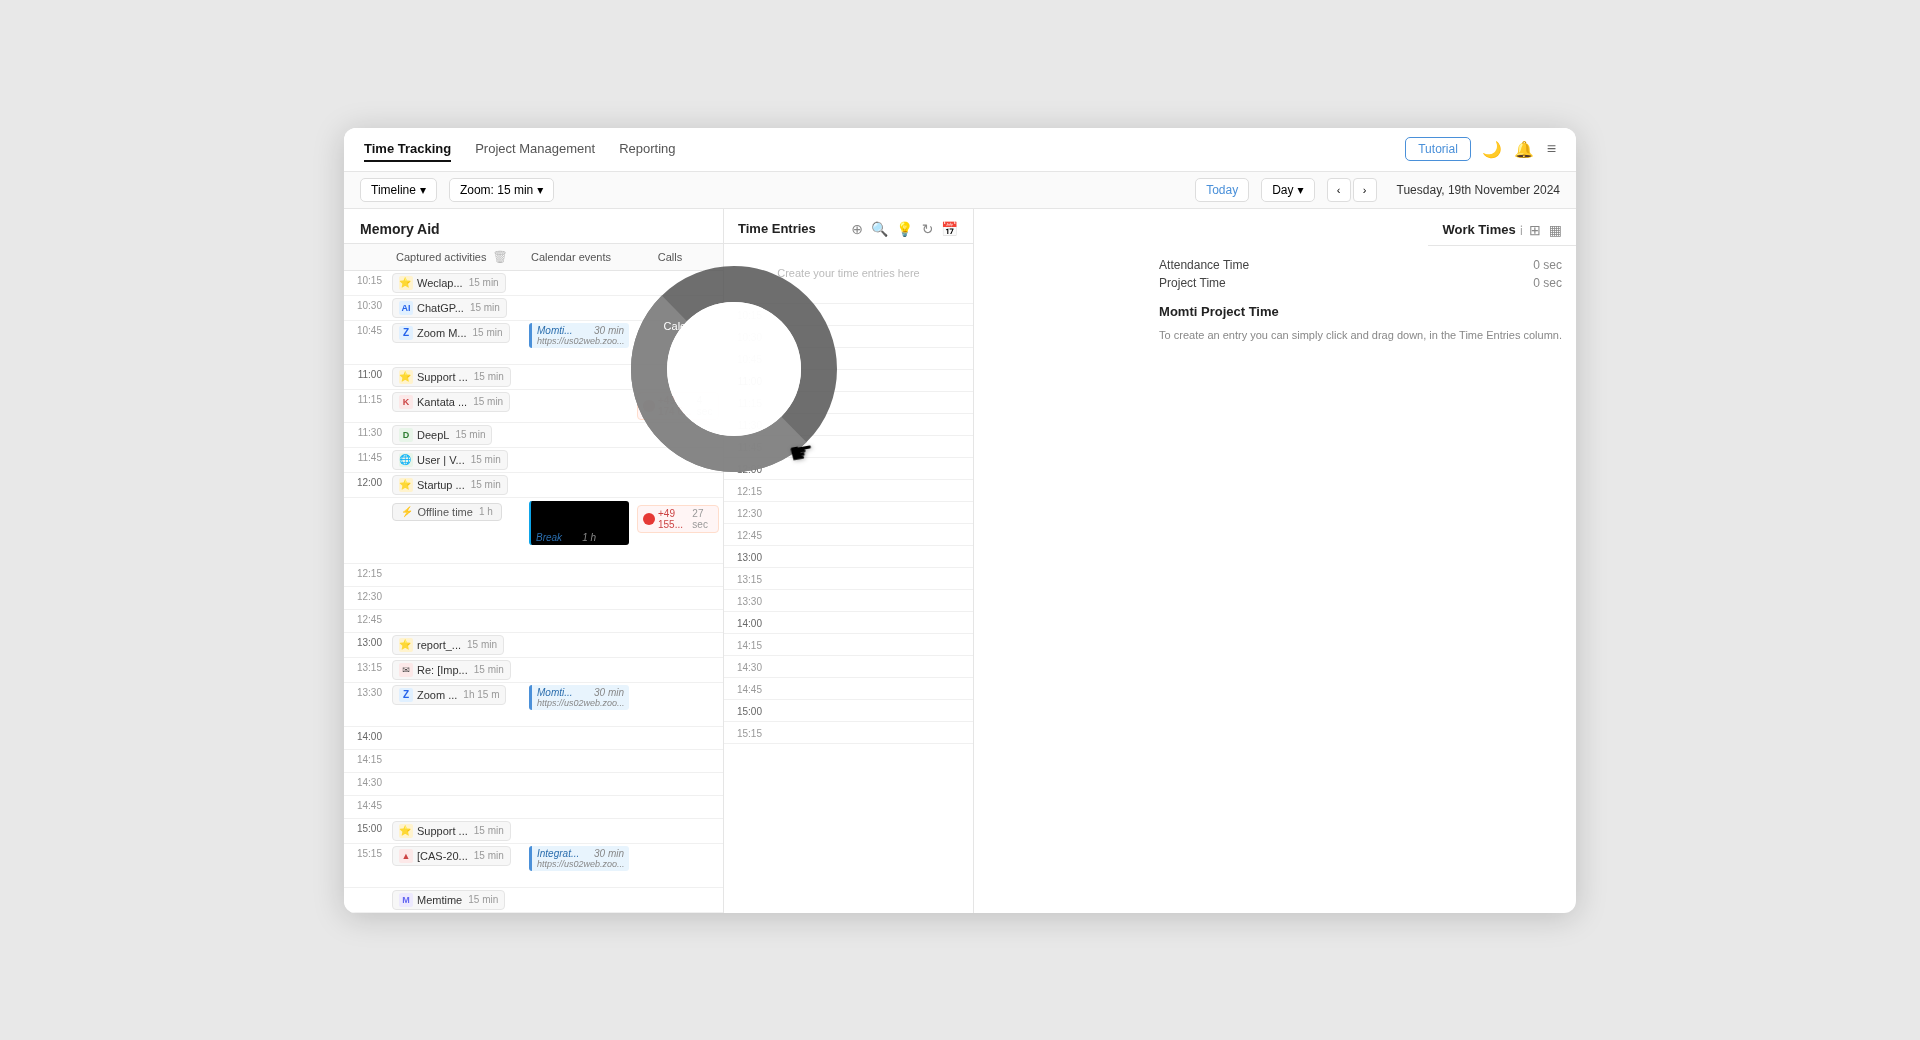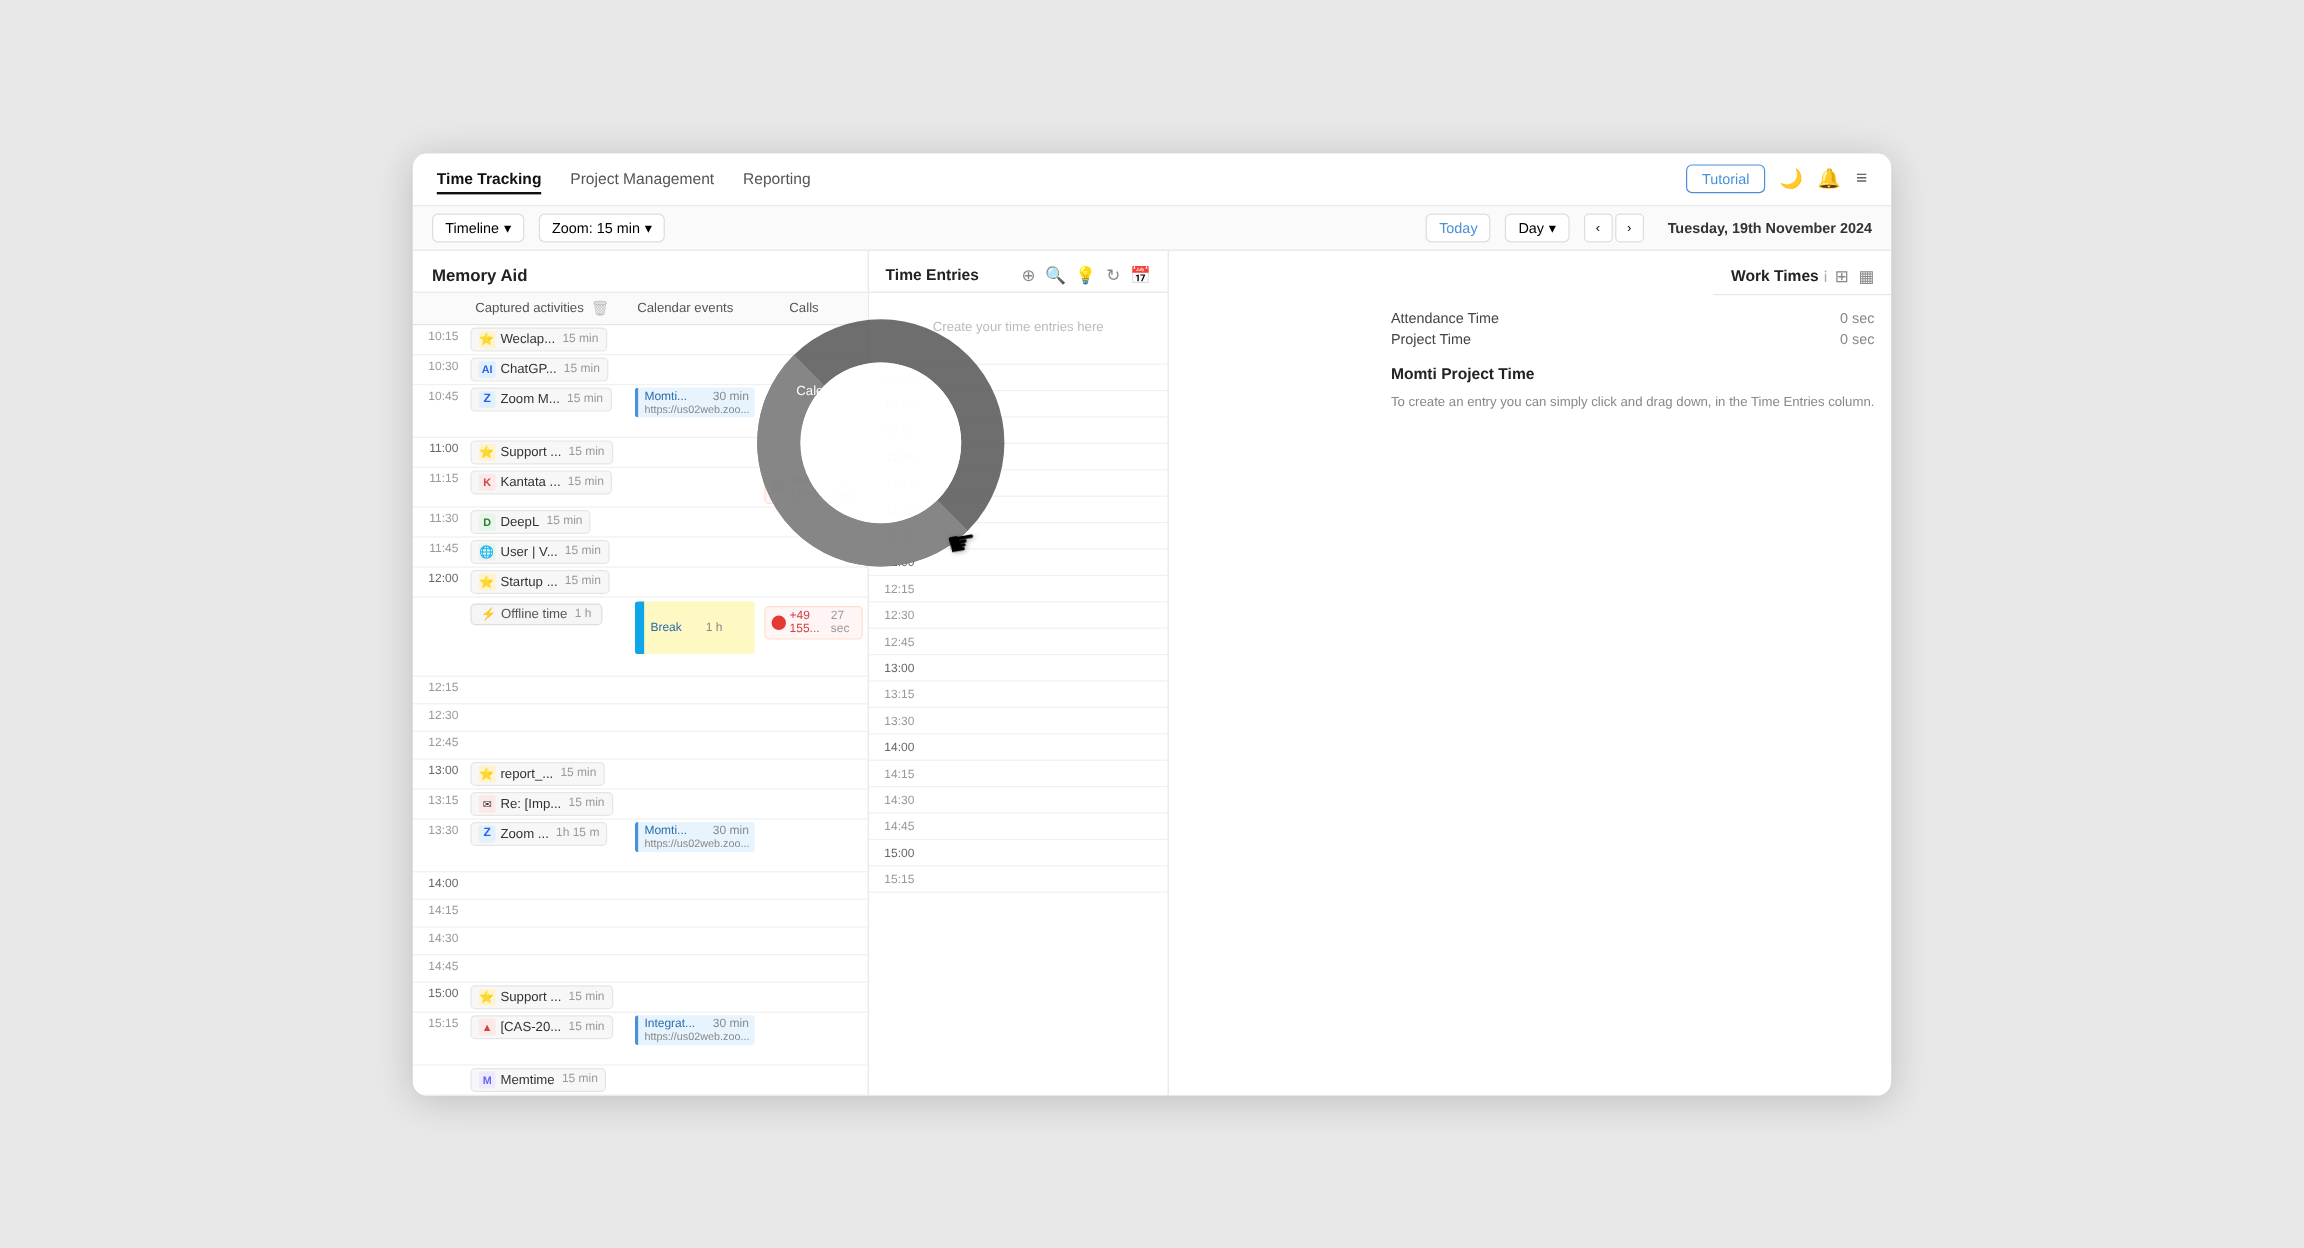--- a/index.html
+++ b/index.html
@@ -124,21 +124,21 @@
       width: 24px;
       height: 24px;
       display: flex;
       align-items: center;
       justify-content: center;
       cursor: pointer;
       font-size: 11px;
     }
     .date-display {
       font-size: 12px;
-      font-weight: 700;
+      font-weight: 400;
       color: #333;
       margin-left: 8px;
     }
 
     
     .main-content {
       display: flex;
       flex: 1;
       overflow: hidden;
     }
@@ -230,20 +230,21 @@
     }
     .activity-duration {
       color: #999;
       font-size: 10px;
       margin-left: 2px;
     }
     .calendar-cell {
       width: 108px;
       padding: 2px 4px;
       min-height: 22px;
+      font-style: italic;
     }
     .calls-cell {
       width: 90px;
       padding: 2px 4px;
       min-height: 22px;
     }
 
     
     .cal-event {
       background: #e8f4fd;
@@ -286,29 +287,29 @@
       background: #f5f5f5;
       border: 1px solid #ddd;
       border-radius: 4px;
       padding: 2px 8px;
       font-size: 11px;
       color: #555;
     }
 
     
     .break-event {
-      background: #fef9c3;
-      border-left: 8px solid #0ea5e9;
+      background: #000000;
+      border-left: 2px solid #0ea5e9;
       border-radius: 3px;
       padding: 2px 5px;
       font-size: 10px;
       color: #2a6dad;
       height: 44px;
       display: flex;
-      align-items: center;
+      align-items: flex-end;
       padding-top: 3px;
     }
 
     
     .entries-panel {
       width: 250px;
       min-width: 250px;
       border-right: 1px solid #e5e5e5;
       display: flex;
       flex-direction: column;

